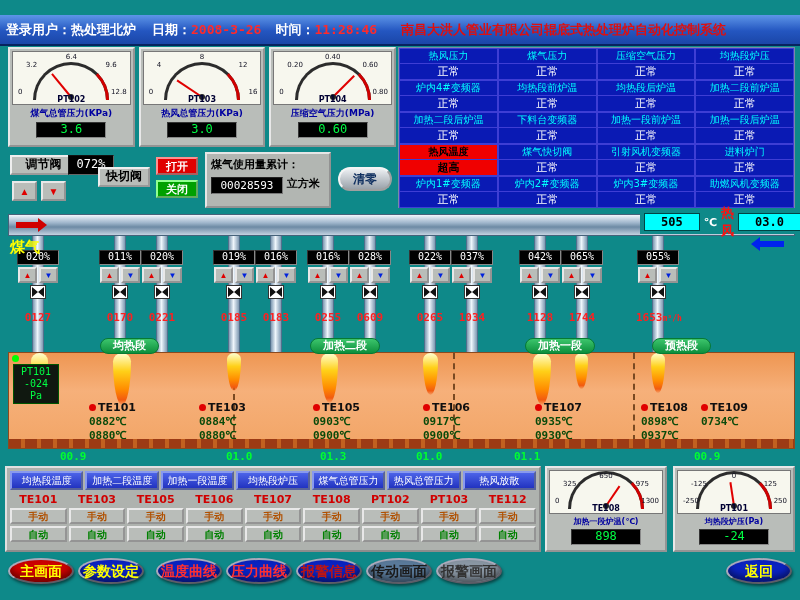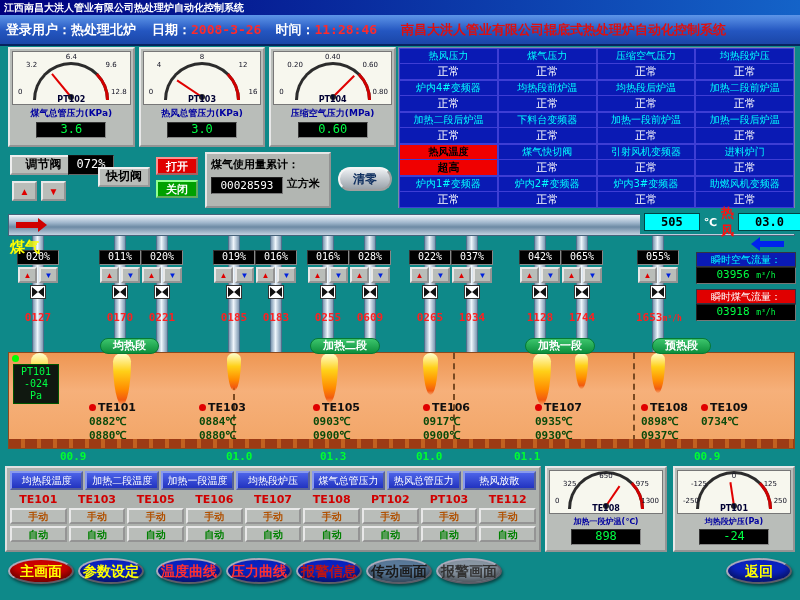--- a/index.html
+++ b/index.html
@@ -140,21 +140,20 @@
   .navbtn{position:absolute;top:0;width:66px;height:26px;border-radius:50%;border:2px outset #aab;box-shadow:inset 0 -4px 6px rgba(0,0,0,.45),1px 2px 3px rgba(0,0,0,.5);font-size:14px;font-weight:bold;text-align:center;line-height:22px;cursor:pointer;white-space:nowrap;}
   .navbtn:nth-child(1){left:8px;}   .navbtn:nth-child(2){left:78px;}  .navbtn:nth-child(3){left:156px;}
   .navbtn:nth-child(4){left:226px;} .navbtn:nth-child(5){left:296px;} .navbtn:nth-child(6){left:366px;}
   .navbtn:nth-child(7){left:436px;} .navbtn:nth-child(8){left:726px;}
 </style>
 </head>
 <body>
 
 <div class="screen">
 
-  <div class="titlebar">江西南昌大洪人管业有限公司热处理炉自动化控制系统</div>
 
   <div class="header">
     <span class="lbl">登录用户：</span>
     <span class="val-user">热处理北炉</span>
     <span class="lbl">日期：</span>
     <span class="val-red">2008-3-26</span>
     <span class="lbl">时间：</span>
     <span class="val-red">11:28:46</span>
     <span class="marquee">南昌大洪人管业有限公司辊底式热处理炉自动化控制系统</span>
   </div>
@@ -535,26 +534,20 @@
       <div class="spill">均热段</div>
 
       <div class="spill">加热二段</div>
 
       <div class="spill">加热一段</div>
 
       <div class="spill">预热段</div>
 
   </div>
 
-  <div class="fpanel">
-    <div class="fp-lbl">瞬时空气流量：</div>
-    <div class="fp-val"><span>03956</span> <span class="u">m³/h</span></div>
-    <div class="fp-lbl red">瞬时煤气流量：</div>
-    <div class="fp-val"><span>03918</span> <span class="u">m³/h</span></div>
-  </div>
 
   <div class="furnace">
     <div class="zline z1"></div>
     <div class="zline z2"></div>
     <div class="zline z3"></div>
     <div class="flame f1"></div>
     <div class="flame f2"></div>
     <div class="flame f3"></div>
     <div class="flame f4"></div>
     <div class="flame f5"></div>

